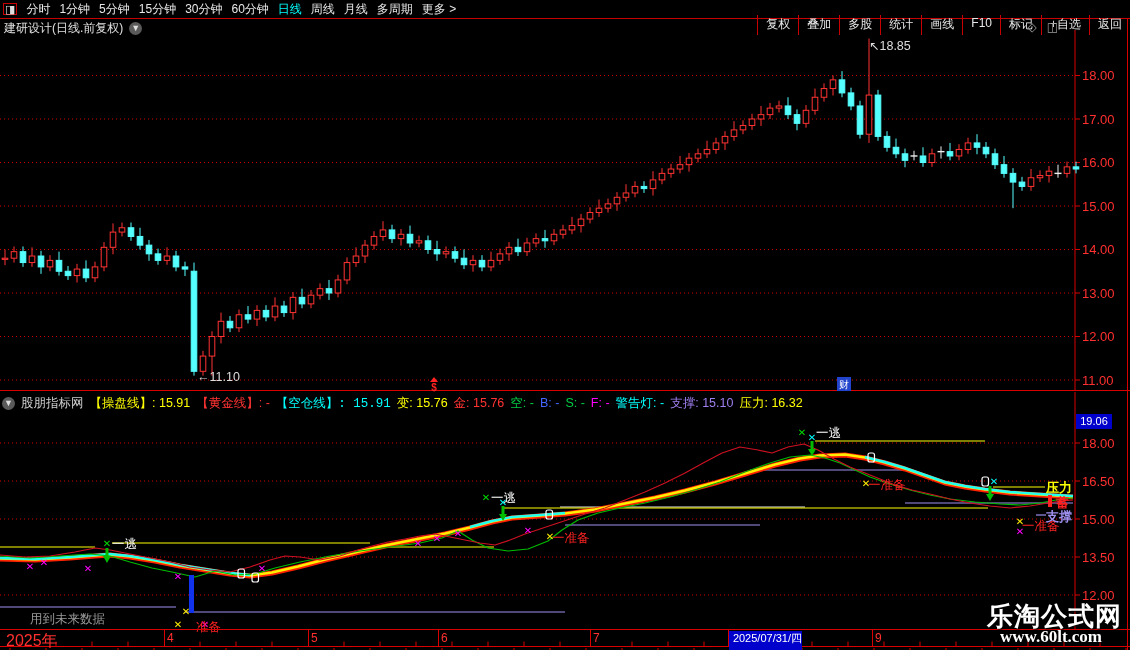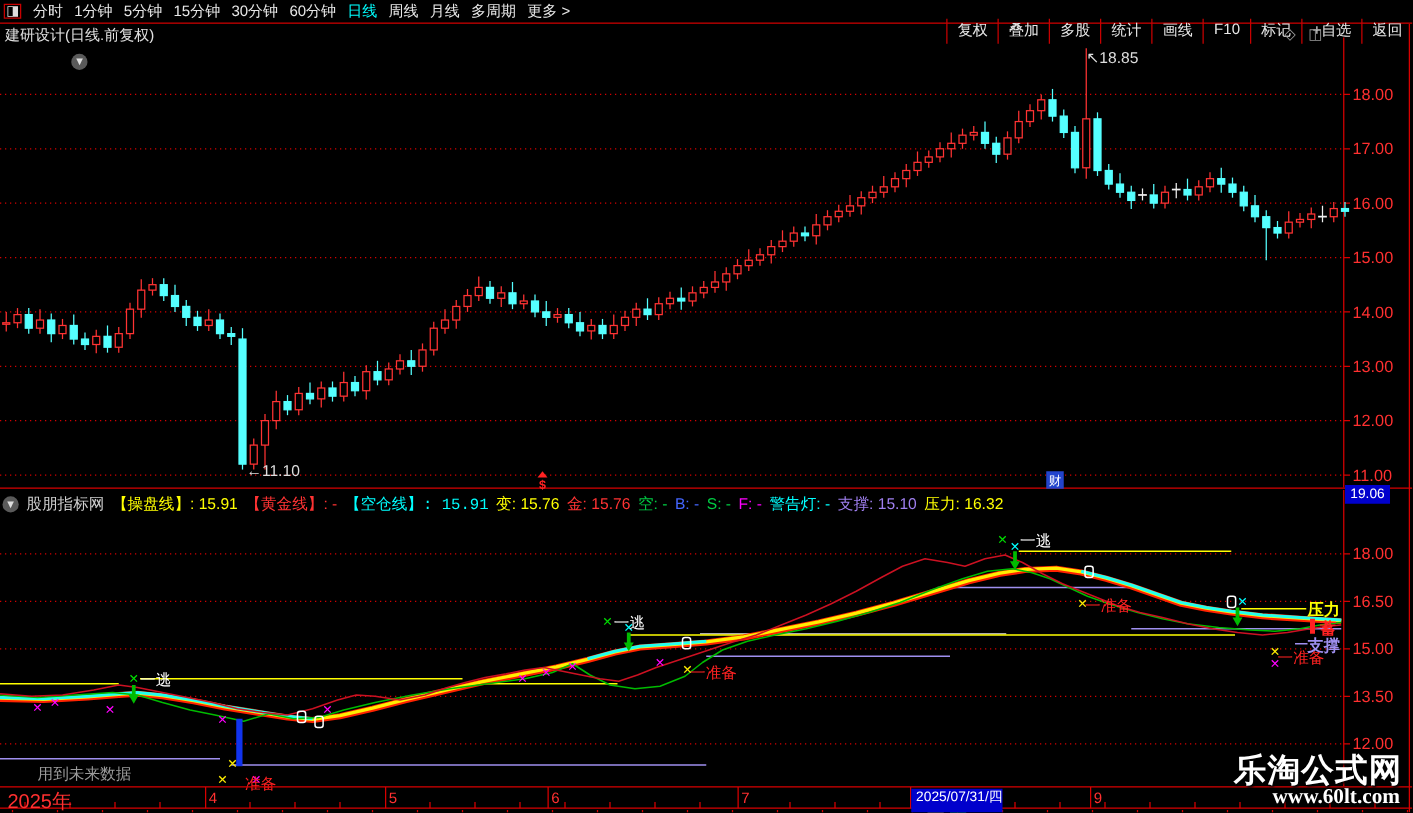--- a/index.html
+++ b/index.html
@@ -7,37 +7,37 @@
        font-family:"Liberation Sans","DejaVu Sans",sans-serif;}
   #cv{position:absolute;left:0;top:0;z-index:1;}
   .toolbar{position:absolute;left:0;top:0;width:1130px;height:18px;display:flex;
            justify-content:space-between;align-items:center;z-index:3;background:#000;
            border-bottom:1px solid #c80000;}
   .tb-left{display:flex;align-items:center;gap:9px;padding-left:3px;color:#e8e8e8;font-size:12px;white-space:nowrap;}
   .tb-right{display:flex;align-items:stretch;color:#e8e8e8;font-size:12px;white-space:nowrap;}
   .tb-right .tbi{padding:1px 8px 2px 8px;border-left:1px solid #c80000;cursor:default;margin-top:32px;}
   .winicon{color:#ddd;font-size:11px;border:1px solid #c80000;line-height:10px;padding:0 1px;}
   .titlebar{position:absolute;left:4px;top:20px;display:flex;align-items:center;gap:6px;
-            color:#e0e0e0;font-size:12px;z-index:3;white-space:nowrap;flex-direction:column;}
+            color:#e0e0e0;font-size:12px;z-index:3;white-space:nowrap;}
   .chev{display:inline-flex;width:13px;height:13px;border-radius:50%;background:#5a5a5a;
         color:#ddd;font-size:9px;align-items:center;justify-content:center;line-height:13px;}
   .cornericons{position:absolute;right:72px;top:20px;display:flex;gap:10px;color:#9a9a9a;
                font-size:12px;z-index:3;}
   .indhdr{position:absolute;left:2px;top:395px;height:16px;display:flex;align-items:center;
           gap:6px;font-size:12.5px;z-index:2;white-space:nowrap;}
-  .maxval{position:absolute;left:1076px;top:388px;width:36px;height:15px;background:#0000cc;
+  .maxval{position:absolute;left:1076px;top:414px;width:36px;height:15px;background:#0000cc;
           color:#fff;font-size:11px;line-height:15px;text-align:center;z-index:2;}
   .future{position:absolute;left:2px;top:611px;color:#9a9a9a;font-size:12.5px;z-index:2;margin-left:28px;}
   .yearlbl{position:absolute;left:6px;top:631px;color:#ff3030;font-size:16px;z-index:2;}
   .hl-date{position:absolute;top:631px;height:32px;background:#0000cc;color:#fff;
            font-size:11px;line-height:15px;text-align:right;z-index:2;}
   .monthlbl{position:absolute;top:631px;color:#ff3030;font-size:12px;z-index:2;}
   .wm1{position:absolute;right:8px;top:599px;color:#fff;font-weight:bold;font-size:26px;
        letter-spacing:1px;z-index:4;text-shadow:1px 1px 2px #000;}
-  .wm2{position:absolute;right:10px;top:627px;color:#fff;font-weight:bold;font-size:17px;
+  .wm2{position:absolute;right:28px;top:627px;color:#fff;font-weight:bold;font-size:17px;
        font-family:"Liberation Serif","DejaVu Serif",serif;z-index:4;text-shadow:1px 1px 2px #000;}
 </style>
 </head>
 <body>
 
 <div id="app">
 
   <svg id="cv" width="1130" height="650">
       <line x1="0" y1="18.5" x2="1130" y2="18.5" stroke="#d80000" stroke-width="1"></line>
       <line x1="0" y1="390.5" x2="1130" y2="390.5" stroke="#d80000" stroke-width="1"></line>

